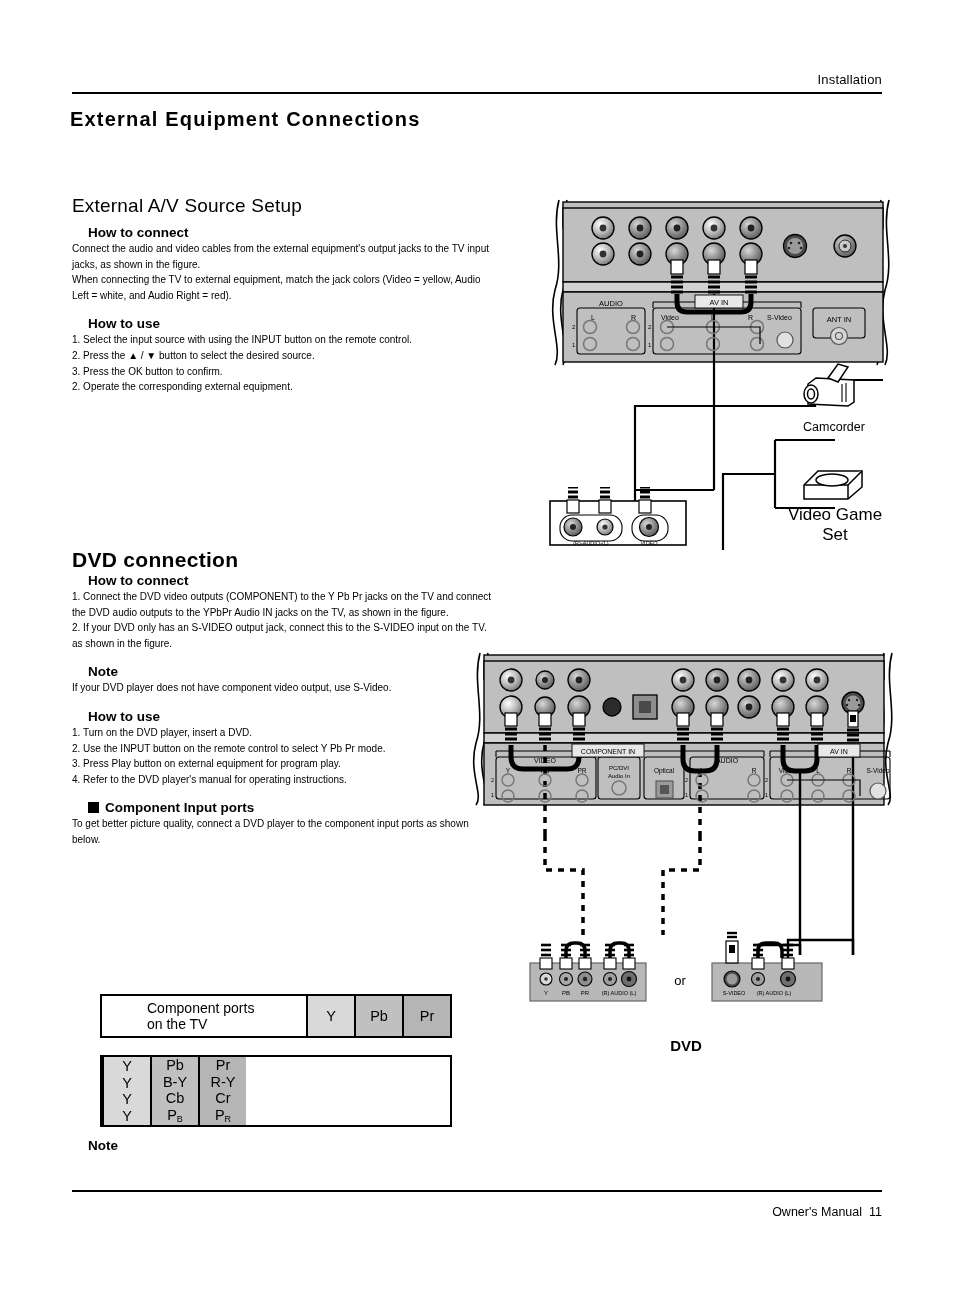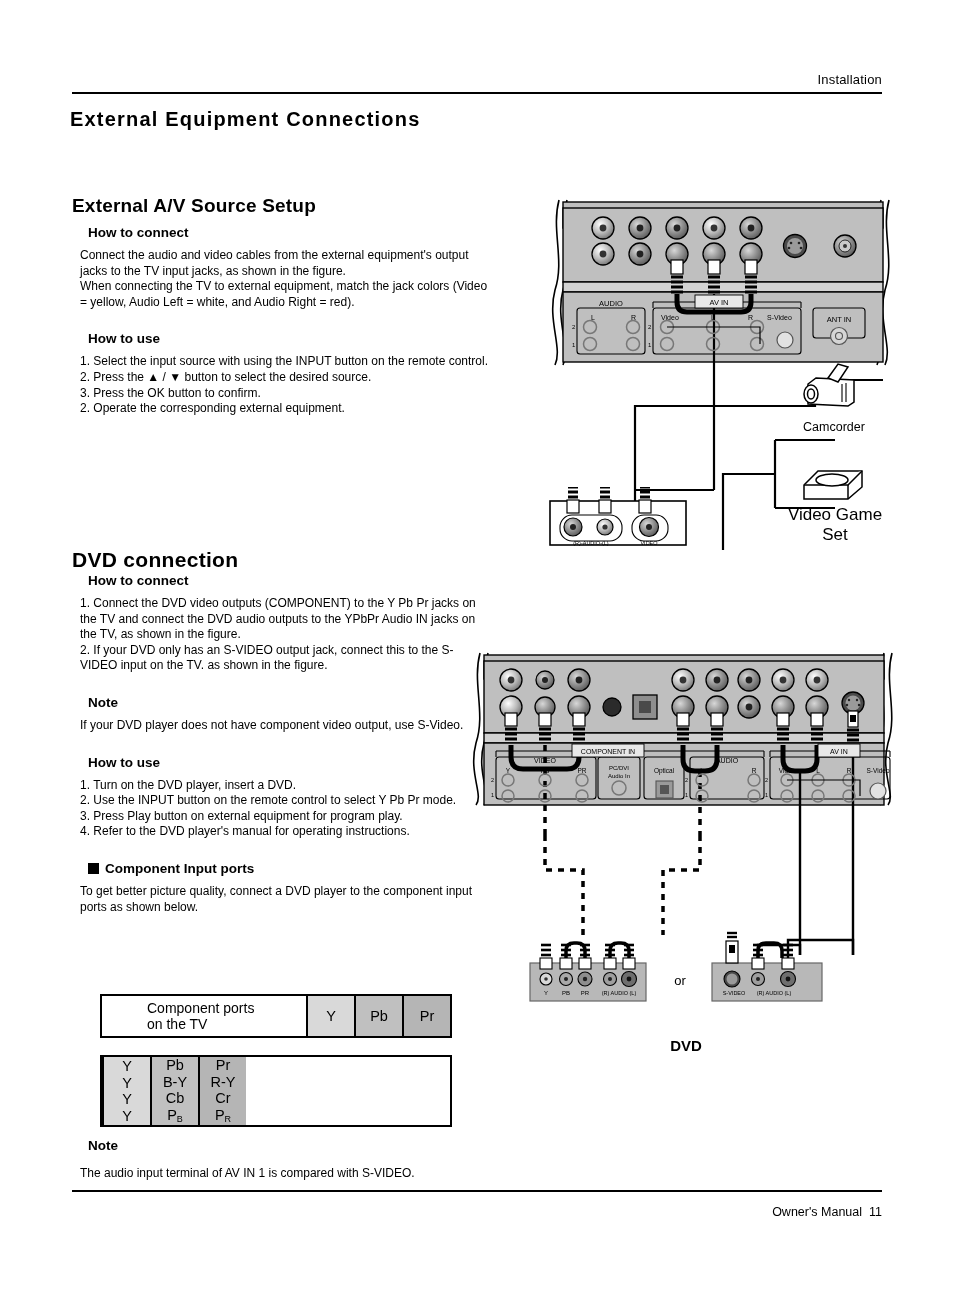--- a/index.html
+++ b/index.html
@@ -9,24 +9,24 @@
   .page{position:absolute;left:0;top:0;width:954px;height:1294px;overflow:hidden;}
 
   
   .hdr-label{position:absolute;right:72px;top:72px;font-size:13px;letter-spacing:.2px;}
   .hdr-rule{position:absolute;left:72px;top:92px;width:810px;height:2px;background:#000;}
   .page-title{position:absolute;left:70px;top:108px;font-size:20px;font-weight:bold;
       letter-spacing:1.2px;}
 
   
   .col{position:absolute;left:72px;width:424px;}
-  h2.sec{font-size:19px;font-weight:bold;margin:0 0 8px 0;letter-spacing:.2px;}
+  h2.sec{font-size:19px;font-weight:normal;margin:0 0 8px 0;letter-spacing:.2px;}
   h2.sec2{font-size:21px;font-weight:bold;margin:0 0 1px 0;letter-spacing:.3px;}
   h3.sub{font-size:13.5px;font-weight:bold;margin:0 0 1px 16px;}
-  p.body{font-size:12px;line-height:15.6px;margin:8px;}
+  p.body{font-size:10px;line-height:15.6px;margin:0;}
   .gap{height:13px;}
 
   
   .tbl{position:absolute;border:2px solid #000;display:flex;box-sizing:border-box;}
   .tbl .lbl{flex:1;display:flex;align-items:center;padding-left:45px;
        font-size:14px;line-height:16.5px;}
   .tbl .cell{width:48px;border-left:2px solid #000;display:flex;flex-direction:column;
        align-items:center;justify-content:center;font-size:14.5px;line-height:16.5px;
        box-sizing:border-box;}
   .cell span{display:block;}
@@ -106,21 +106,20 @@
         <span>Pr</span>
         <span>R-Y</span>
         <span>Cr</span>
         <span>P<sub>R</sub></span>
       </div>
     </div>
 
   <div class="col" style="top:1138px;width:700px;">
     <h3 class="sub">Note</h3>
     <div style="height:4px"></div>
-    <p class="body">The audio input terminal of AV IN 1 is compared with S-VIDEO.</p>
   </div>
 
   <div class="ftr-rule"></div>
   <div class="ftr-txt">
     <span>Owner's Manual</span>
     &nbsp;<span>11</span>
   </div>
 
   <svg class="dg" style="left:545px;top:190px;" width="400" height="360" viewBox="0 0 400 360">
     <defs>

